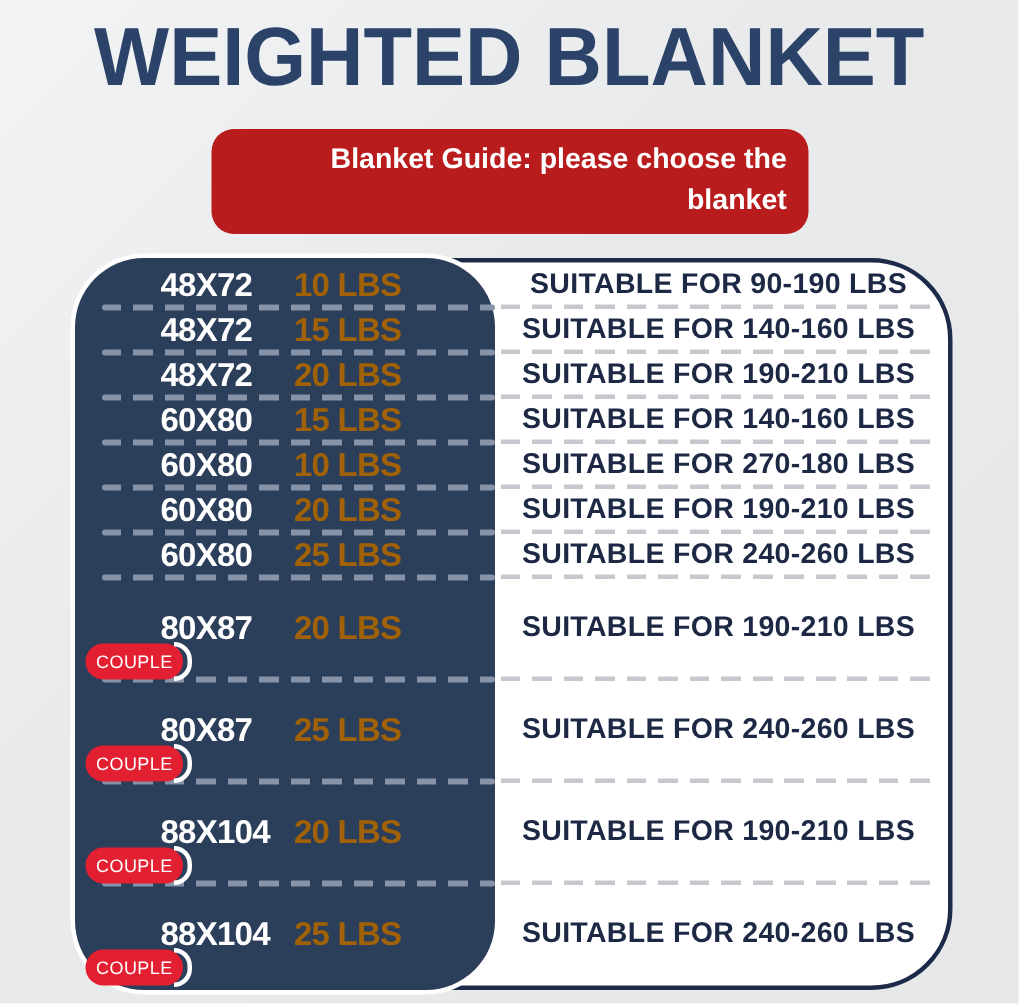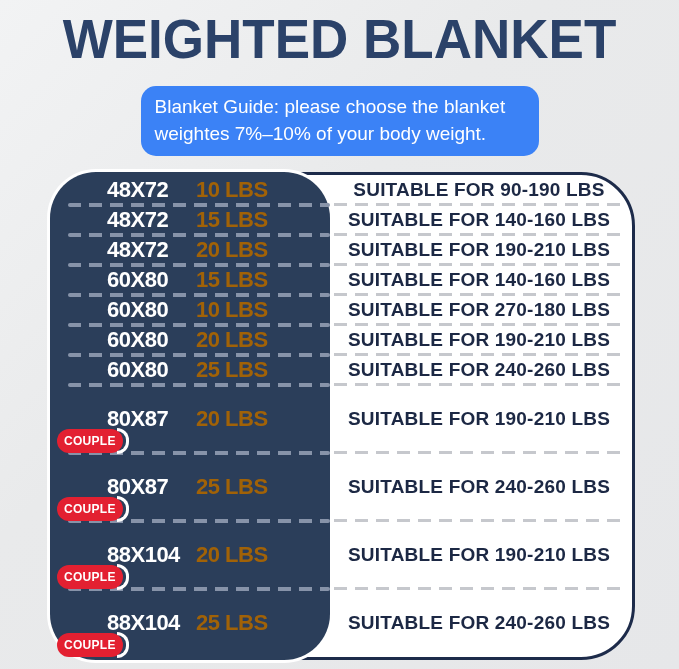--- a/index.html
+++ b/index.html
@@ -13,23 +13,23 @@
   .page-title {
     margin:0; padding-top:8px;
     text-align:center;
     font-size:53px; font-weight:bold; letter-spacing:0px;
     color:#2b4269;
     transform:scaleY(1.04);
   }
 
   .guide-banner {
     width:398px; margin:17px auto 0; box-sizing:border-box;
-    background:#3b82f6; border-radius:15px;
-    color:#ffffff; font-size:19px; font-weight:normal;
-    text-align:left; line-height:1.42;
+    background:#b91c1c; border-radius:15px;
+    color:#ffffff; font-size:19px; font-weight:bold;
+    text-align:right; line-height:1.42;
     padding:8px 14px;
   }
 
   .size-table {
     position:absolute; left:50px; top:172px;
     width:585px; height:488px;
   }
   .white-panel {
     position:absolute; top:0; left:45px; right:0; bottom:0;
     background:#ffffff;
@@ -66,40 +66,39 @@
   .weight-cell{ width:127px; color:#a16207; font-size:22px; font-weight:bold; letter-spacing:-0.5px; white-space:nowrap; }
   .suitable-cell {
     flex:1; text-align:center;
     color:#1c2844; font-size:19px; font-weight:bold; letter-spacing:0.2px;
     white-space:nowrap;
   }
 
   .couple-badge {
     position:relative;
     background:#e32031; color:#ffffff;
-    font-size:12px; font-weight:bold; letter-spacing:0.3px;
+    font-size:12px; font-weight:normal; letter-spacing:0.3px;
     padding:6px 7px; border-radius:13px;
     line-height:1; white-space:nowrap;margin-top:44px;
   }
   .couple-badge::after {
     content:''; position:absolute; top:-1px; bottom:-1px; right:-6px; width:9px;
     border:3px solid #ffffff; border-left:none;
     border-radius:0 14px 14px 0;
   }
 </style>
 </head>
 <body>
 
 <div class="page">
 
   <h1 class="page-title">WEIGHTED BLANKET</h1>
 
   <div class="guide-banner">
     <div>Blanket Guide: please choose the blanket</div>
-    <div>weightes 7%–10% of your body weight.</div>
   </div>
 
   <div class="size-table">
     <div class="white-panel"></div>
     <div class="navy-panel"></div>
 
     <div class="rows">
 
       <div class="row">
         <div class="badge-cell"></div>

